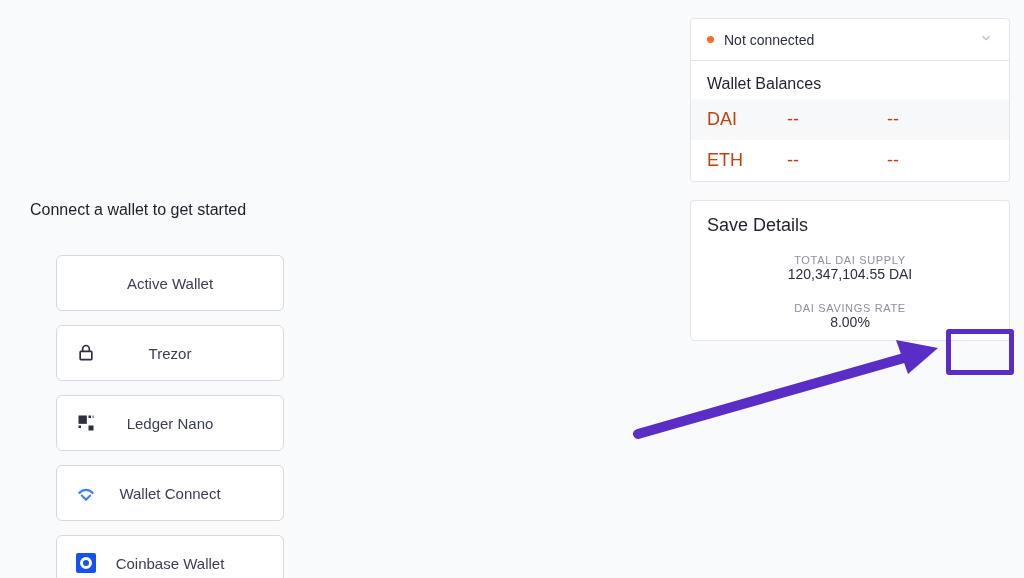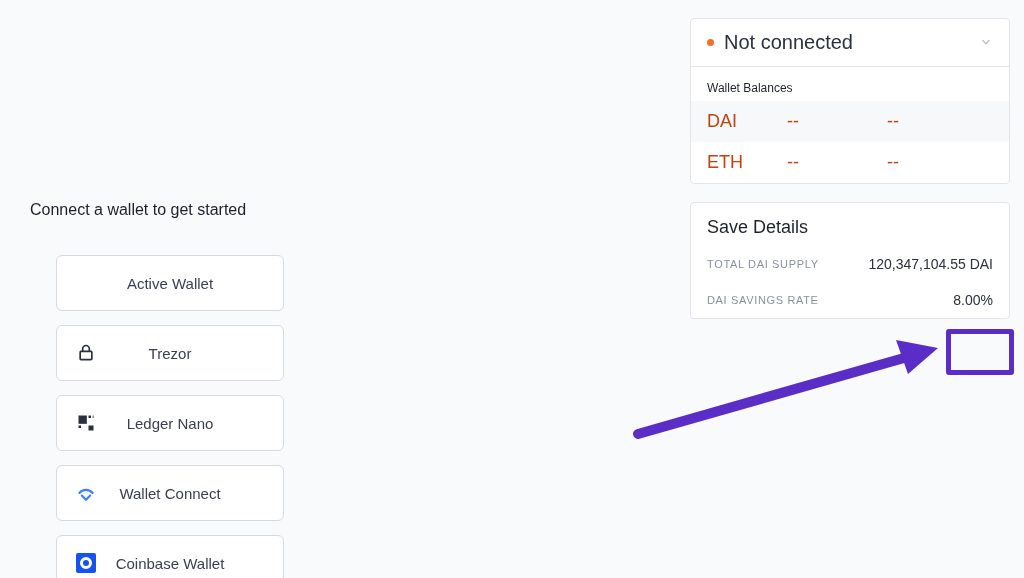--- a/index.html
+++ b/index.html
@@ -25,33 +25,33 @@
 
   
   .icon svg { width: 20px; height: 20px; }
   .coinbase-icon { background:#1652f0; width:20px; height:20px; border-radius:2px; position:relative; }
   .coinbase-icon::after { content:""; position:absolute; top:4px; left:4px; width:12px; height:12px; border:3px solid #fff; border-radius:50%; box-sizing:border-box; }
 
   
   .right { position: absolute; right: 14px; top: 18px; width: 320px; display:flex; flex-direction:column; gap:18px; }
   .card { background:#fff; border:1px solid #e3e5eb; border-radius:4px; }
 
-  .conn-row { padding:12px 16px; display:flex; align-items:center; justify-content:space-between; font-size:20px; color:#2b2f40; }
+  .conn-row { padding:12px 16px; display:flex; align-items:center; justify-content:space-between; font-size:14px; color:#2b2f40; }
   .conn-row .left-grp { display:flex; align-items:center; gap:10px; }
   .dot { width:7px; height:7px; border-radius:50%; background:#f56e28; display:inline-block; }
   .chev { color:#b5b9c7; }
 
   .balances { }
-  .balances h2 { font-size:12px; font-weight:500; padding:14px 16px 6px; color:#1f2230; }
+  .balances h2 { font-size:16px; font-weight:500; padding:14px 16px 6px; color:#1f2230; }
   .bal-head { display:grid; grid-template-columns: 80px 100px 1fr; padding:4px 16px 10px; font-size:11px; letter-spacing:.06em; color:#8a8fa3; text-transform:uppercase; }
   .bal-row  { display:grid; grid-template-columns: 80px 100px 1fr; padding:10px 16px; font-size:18px; color:#c2410c; }
   .bal-row.alt { background:#f7f8fa; }
 
   .save h2 { font-size:18px; font-weight:500; padding:14px 16px 8px; color:#1f2230; }
-  .save-row { display:flex; justify-content:space-between; align-items:center; padding:10px 16px; font-size:13px; }
+  .save-row { display:flex; justify-content:space-between; align-items:center; padding:10px 16px; font-size:13px;flex-direction:column; }
   .save-row .k { font-size:11px; letter-spacing:.06em; color:#8a8fa3; text-transform:uppercase; }
   .save-row .v { font-size:14px; color:#2b2f40; }
 
   
   .anno-box {
     position:absolute; right:10px; top:329px; width:68px; height:46px;
     border:5px solid #5a2dc6; border-radius:3px; pointer-events:none;
   }
   .anno-arrow {
     position:absolute; left:628px; top:334px; width:320px; height:110px; pointer-events:none;

